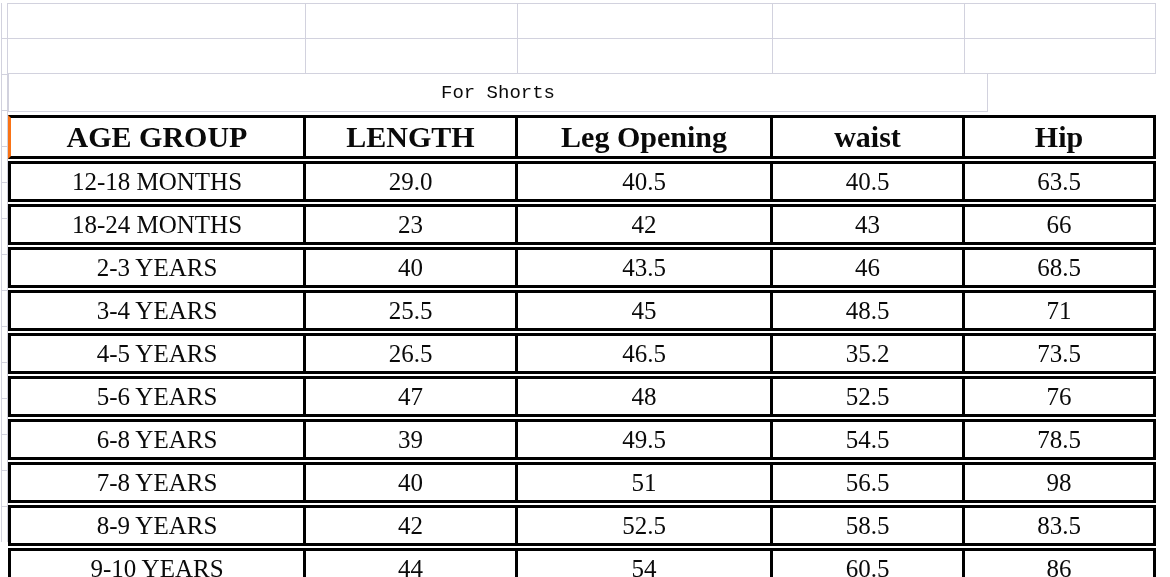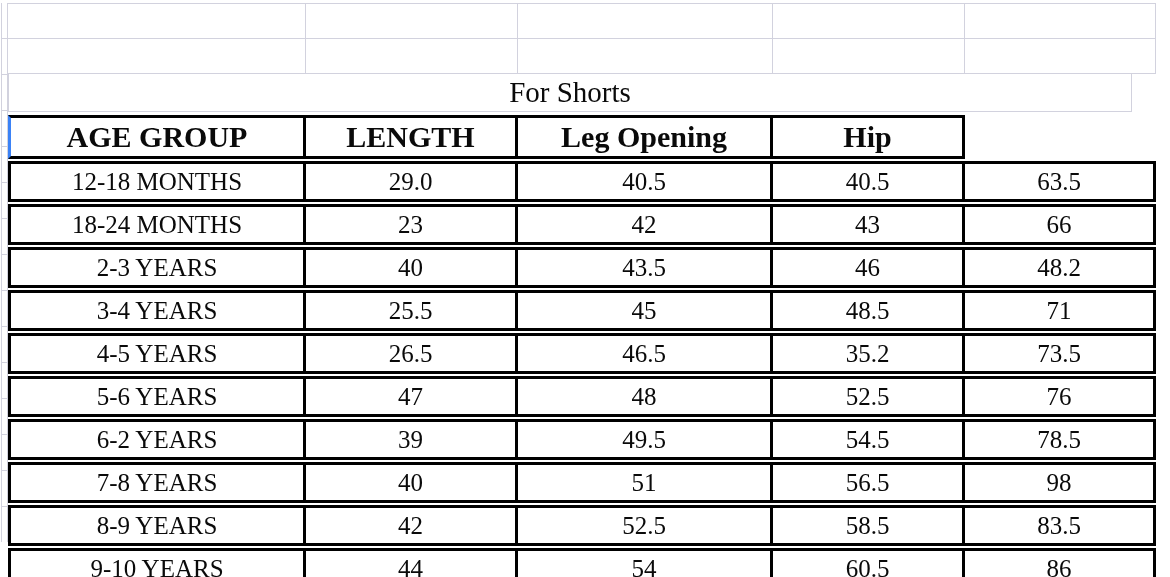--- a/index.html
+++ b/index.html
@@ -34,44 +34,45 @@
   }
   .top-grid .gcell {
     border-right:1px solid #d2d2de;
     border-bottom:1px solid #d2d2de;
     box-sizing:border-box;
   }
 
   
   .title-row {
     position:absolute; left:8px; top:73px;
-    width:1124px; height:39px;
+    width:980px; height:39px;
     border:1px solid #d2d2de;
     box-sizing:border-box;
     display:flex; align-items:center; justify-content:center;
-    font-size:29px;
+    font-size:19px;
+    font-family:Liberation Mono, monospace;
   }
 
   
   .header-row {
     position:absolute; left:8px; top:115px;
     width:1148px; height:44px;
     display:grid;
     grid-template-columns:298px 212px 255px 192px 191px;
   }
   .hcell {
     box-sizing:border-box;
     border-top:3px solid #000;
     border-bottom:3px solid #000;
     border-right:3px solid #000;
     display:flex; align-items:center; justify-content:center;
     font-weight:bold;
     font-size:30px;
   }
-  .hcell:first-child { border-left:3px solid #3b82f6; }
+  .hcell:first-child { border-left:3px solid #f97316; }
 
   
   .table-body {
     position:absolute; left:8px; top:161px;
     width:1148px;
     display:flex; flex-direction:column; gap:2px;
   }
   .trow {
     display:grid;
     grid-template-columns:298px 212px 255px 192px 191px;
@@ -109,20 +110,21 @@
   </div>
 
   <div class="title-row">
     <span>For Shorts</span>
   </div>
 
   <div class="header-row">
     <div class="hcell">AGE GROUP</div>
     <div class="hcell">LENGTH</div>
     <div class="hcell">Leg Opening</div>
+    <div class="hcell">waist</div>
     <div class="hcell">Hip</div>
   </div>
 
   <div class="table-body">
       <div class="trow">
       <div class="cell">12-18 MONTHS</div>
       <div class="cell">29.0</div>
       <div class="cell">40.5</div>
       <div class="cell">40.5</div>
       <div class="cell">63.5</div>
@@ -132,21 +134,21 @@
       <div class="cell">23</div>
       <div class="cell">42</div>
       <div class="cell">43</div>
       <div class="cell">66</div>
     </div>
       <div class="trow">
       <div class="cell">2-3 YEARS</div>
       <div class="cell">40</div>
       <div class="cell">43.5</div>
       <div class="cell">46</div>
-      <div class="cell">48.2</div>
+      <div class="cell">68.5</div>
     </div>
       <div class="trow">
       <div class="cell">3-4 YEARS</div>
       <div class="cell">25.5</div>
       <div class="cell">45</div>
       <div class="cell">48.5</div>
       <div class="cell">71</div>
     </div>
       <div class="trow">
       <div class="cell">4-5 YEARS</div>
@@ -156,21 +158,21 @@
       <div class="cell">73.5</div>
     </div>
       <div class="trow">
       <div class="cell">5-6 YEARS</div>
       <div class="cell">47</div>
       <div class="cell">48</div>
       <div class="cell">52.5</div>
       <div class="cell">76</div>
     </div>
       <div class="trow">
-      <div class="cell">6-2 YEARS</div>
+      <div class="cell">6-8 YEARS</div>
       <div class="cell">39</div>
       <div class="cell">49.5</div>
       <div class="cell">54.5</div>
       <div class="cell">78.5</div>
     </div>
       <div class="trow">
       <div class="cell">7-8 YEARS</div>
       <div class="cell">40</div>
       <div class="cell">51</div>
       <div class="cell">56.5</div>

